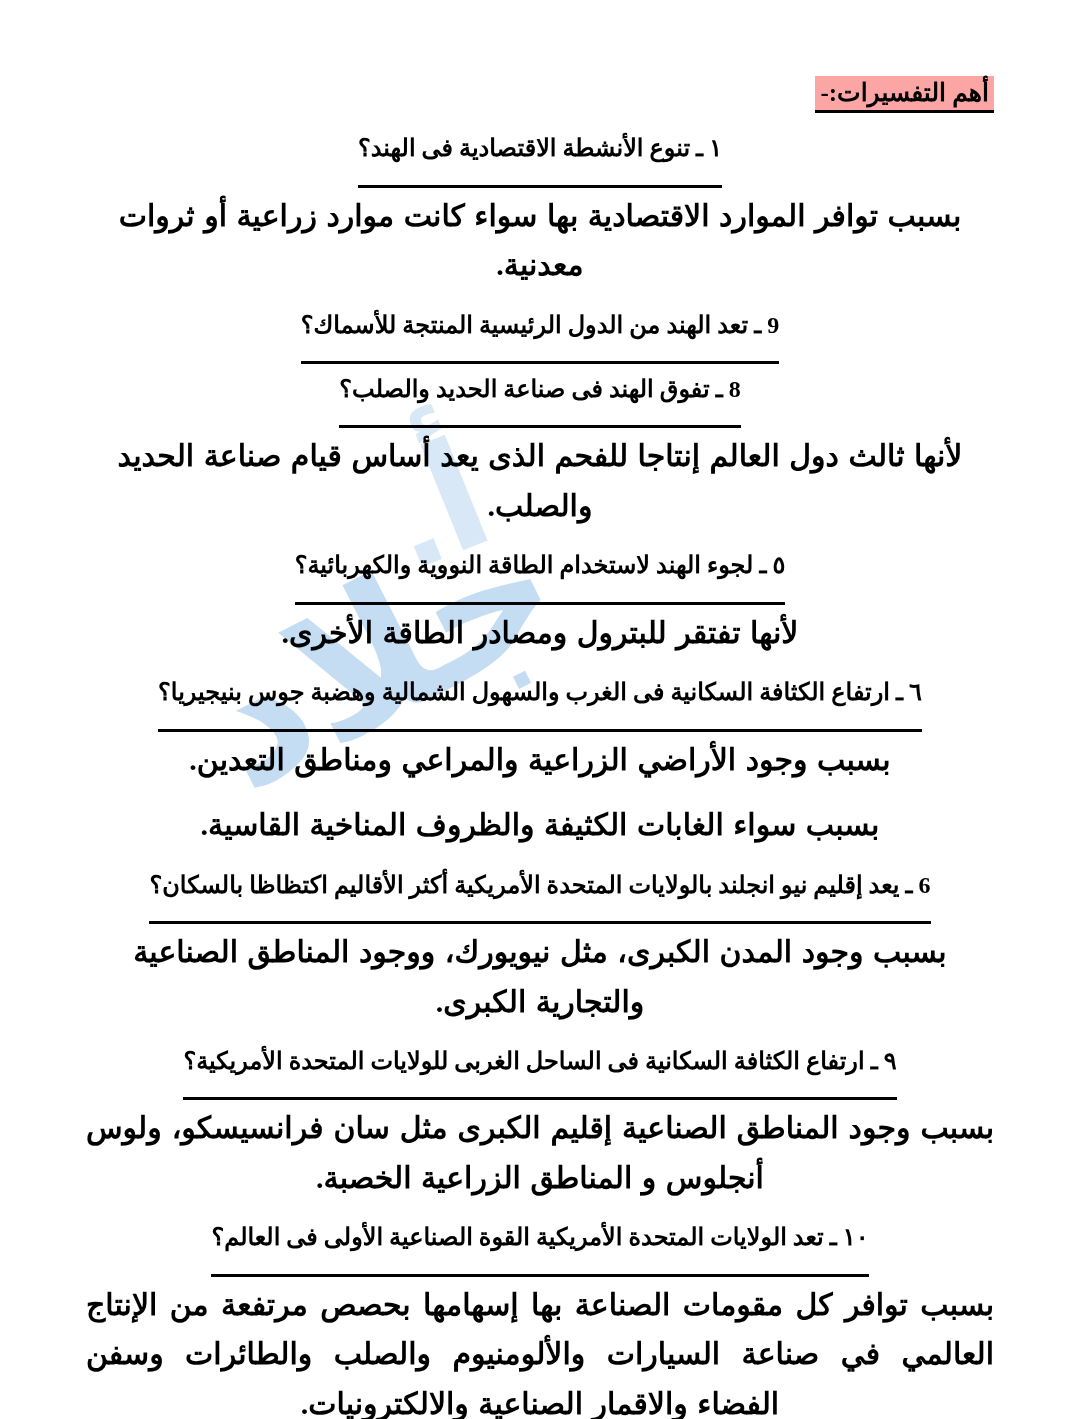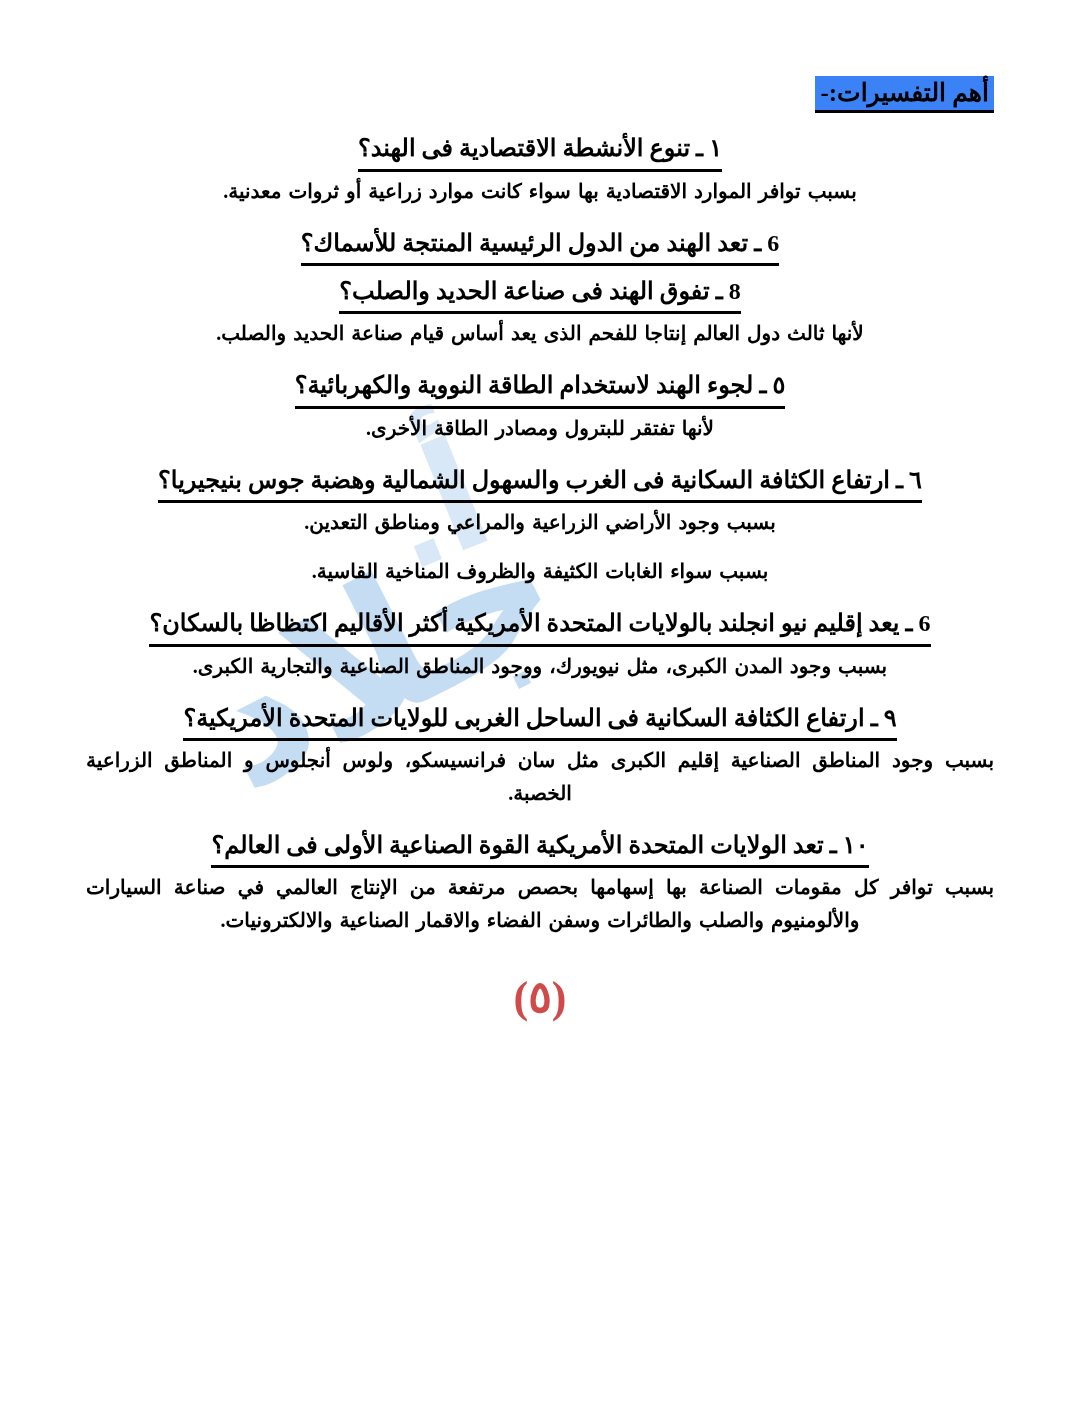--- a/index.html
+++ b/index.html
@@ -68,21 +68,21 @@
     z-index: 2;
     padding: 76px 86px 0 86px;
   }
 
   .doc-title-row {
     text-align: right;
     margin: 0 0 16px 0;
   }
   .doc-title {
     display: inline-block;
-    background: #3b82f6;
+    background: #fca5a5;
     padding: 1px 5px 2px 5px;
     font-family: "Liberation Serif", "DejaVu Serif", serif;
     font-size: 25px;
     font-weight: 700;
     letter-spacing: 0px;
     border-bottom: 3px solid #000;
     line-height: 1.25;
   }
 
   .qa-block {
@@ -93,27 +93,27 @@
     text-align: center;
     margin: 0 0 3px 0;
   }
   .question {
     display: inline-block;
     font-family: "Liberation Serif", "DejaVu Serif", serif;
     font-size: 24px;
     font-weight: 700;
     line-height: 1.6;
     border-bottom: 3px solid #000;
-    padding-bottom: 1px;
+    padding-bottom: 17px;
     text-align: right;
   }
 
   .answer {
     font-family: "Liberation Serif", "DejaVu Serif", serif;
-    font-size: 20px;
+    font-size: 30px;
     font-weight: 700;
     line-height: 1.65;
     text-align: center;
     margin: 0 0 16px 0;
     word-spacing: 2px;
   }
   .answer.justified {
     text-align: justify;
     text-align-last: center;
   }
@@ -150,21 +150,21 @@
     <div class="qa-block">
       <div class="question-row">
         <span class="question">١ ـ تنوع الأنشطة الاقتصادية فى الهند؟</span>
       </div>
       <div class="answer">بسبب توافر الموارد الاقتصادية بها سواء كانت موارد زراعية أو ثروات معدنية.</div>
     </div>
 
 
     <div class="qa-block">
       <div class="question-row">
-        <span class="question">6 ـ تعد الهند من الدول الرئيسية المنتجة للأسماك؟</span>
+        <span class="question">9 ـ تعد الهند من الدول الرئيسية المنتجة للأسماك؟</span>
       </div>
     </div>
 
     <div class="qa-block">
       <div class="question-row">
         <span class="question">8 ـ تفوق الهند فى صناعة الحديد والصلب؟</span>
       </div>
       <div class="answer">لأنها ثالث دول العالم إنتاجا للفحم الذى يعد أساس قيام صناعة الحديد والصلب.</div>
     </div>
 

